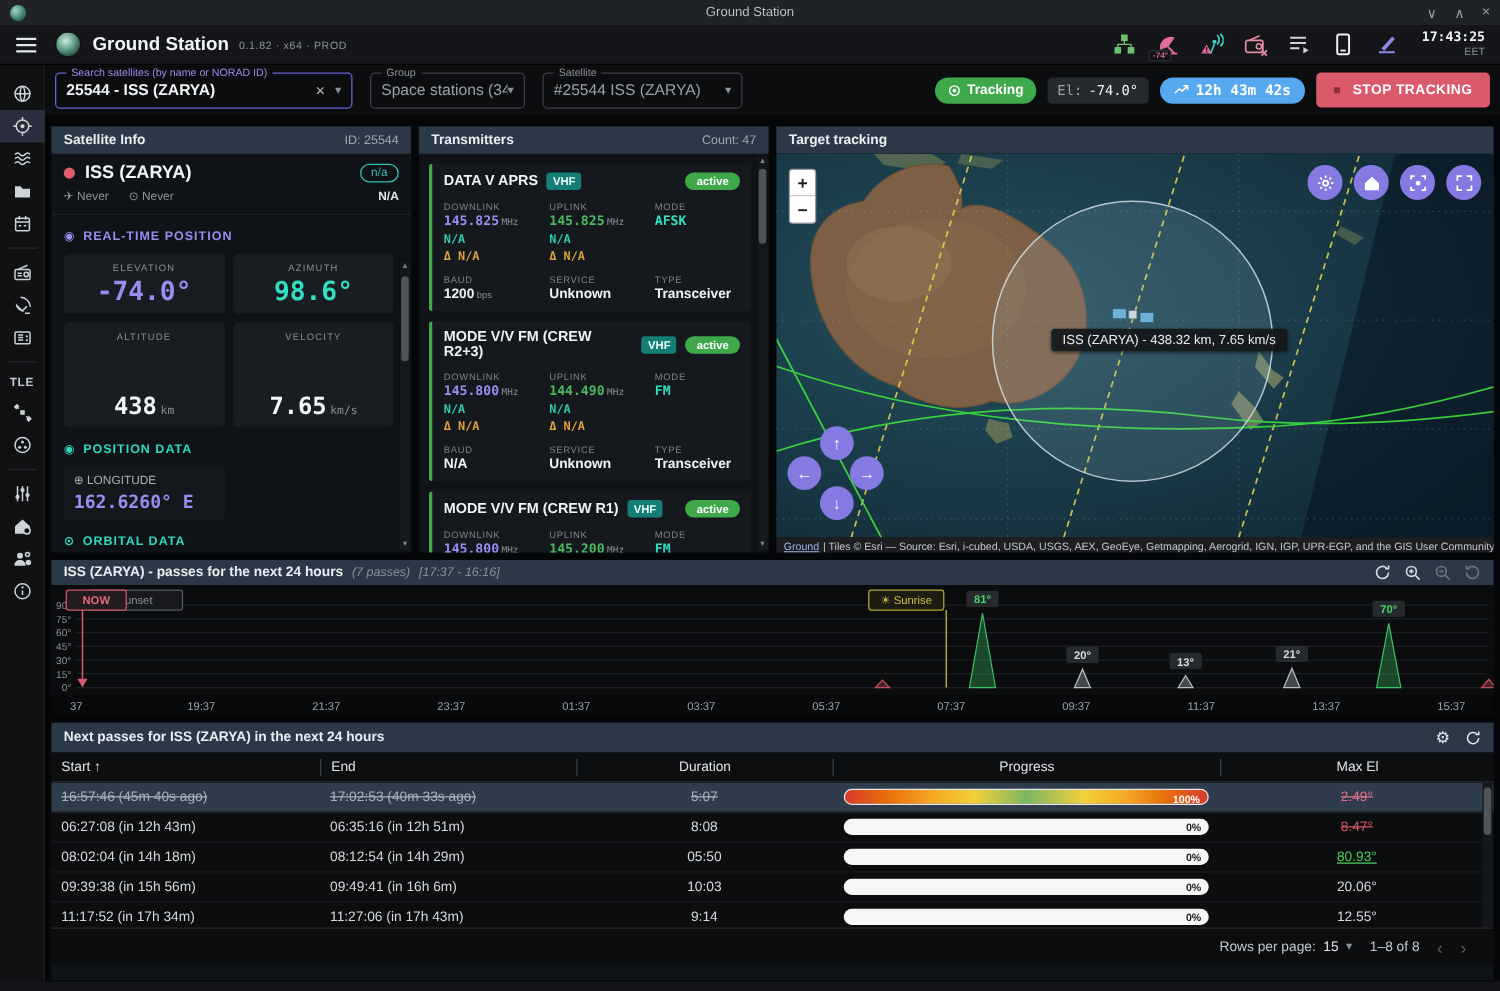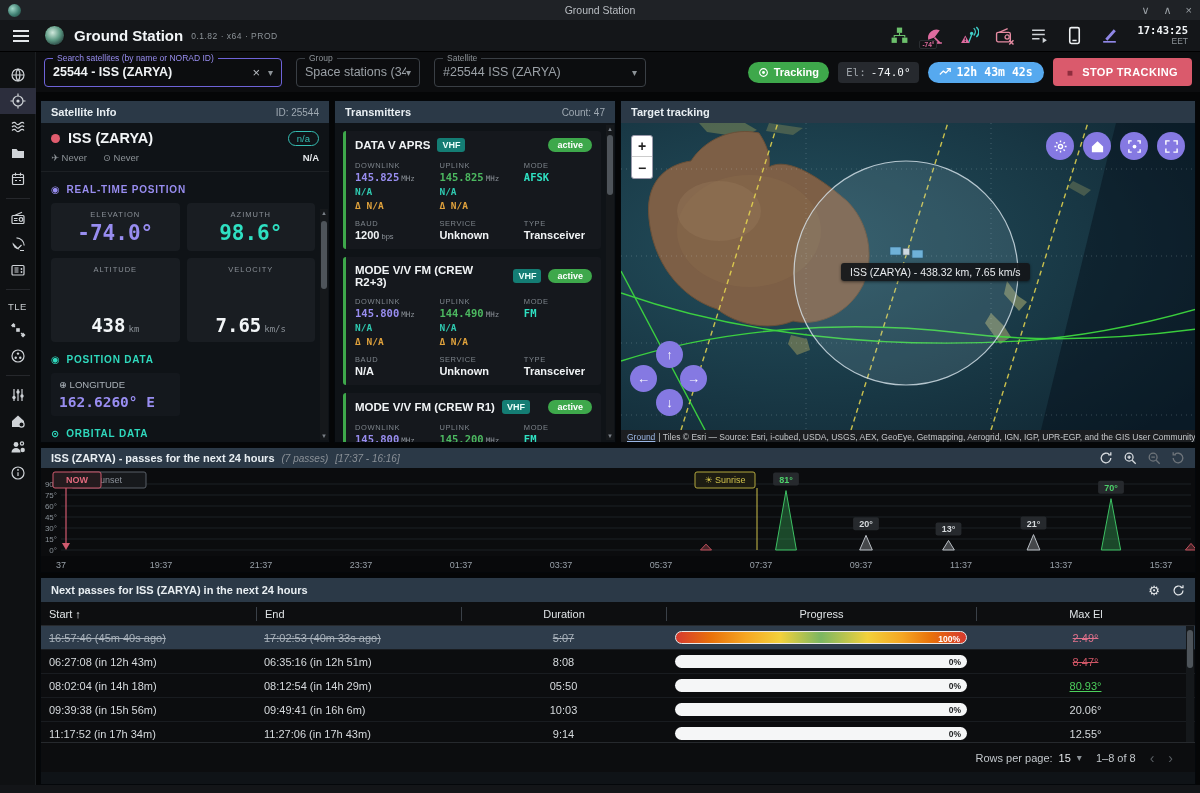--- a/index.html
+++ b/index.html
@@ -32,35 +32,35 @@
 
   
   #bodyrow { display:flex; height:741px; }
   #sidebar { width:36px; background:#0f1113; border-right:1px solid #1c1f22; padding-top:10px;
     display:flex; flex-direction:column; align-items:center; flex-shrink:0; }
   .sb-item { width:36px; height:26px; display:flex; align-items:center; justify-content:center; cursor:pointer; }
   .sb-item.active { background:#2c2e3d; }
   .sbi { width:16px; height:16px; stroke:#cfd3d7; fill:none; stroke-width:1.2; }
   .sbi .f { fill:#cfd3d7; stroke:none; }
   .sb-div { width:24px; border-top:1px solid #26282c; margin:6px 0; }
-  .sb-label { font-size:9.5px; font-weight:normal; color:#c5c9cd; letter-spacing:.5px; padding:5px 0; }
+  .sb-label { font-size:9.5px; font-weight:bold; color:#c5c9cd; letter-spacing:.5px; padding:5px 0; }
 
   #main { flex:1; position:relative; }
 
   
   #toolbar { height:40px; background:#0c0d0f; display:flex; align-items:center; padding:0 8px; }
   .field { position:relative; height:29px; border:1px solid #3a3f45; border-radius:4px;
     display:flex; align-items:center; padding:0 8px; margin-right:14px; }
   .field .flabel { position:absolute; top:-6px; left:8px; background:#0c0d0f; padding:0 4px; font-size:8.5px; color:#8d9398; }
   #search-field { width:238px; border:1.5px solid #6e63d8; }
   #search-field .flabel { color:#988df0; }
   #search-field .fval { font-size:12.5px; font-weight:bold; color:#f0f3f5; }
   .field .fval { font-size:12.5px; color:#9aa0a6; white-space:nowrap; overflow:hidden; }
   .field .tail { margin-left:auto; display:flex; gap:8px; align-items:center; color:#b9bdc2; }
-  #group-field { width:124px; } #sat-field { width:212px; }
+  #group-field { width:124px; } #sat-field { width:160px; }
   .ddarrow { font-size:10px; color:#8d9398; }
   #tb-right { margin-left:auto; display:flex; align-items:center; gap:9px; }
   #tracking-pill { background:#3ea84b; color:#fff; font-size:11px; font-weight:bold; height:21px;
     border-radius:11px; display:flex; align-items:center; gap:5px; padding:0 10px; }
   #el-chip { background:#26292e; border-radius:4px; height:21px; display:flex; align-items:center;
     font-family:"DejaVu Sans Mono",monospace; font-size:11px; padding:0 8px; color:#f0f3f5; }
   #countdown-pill { background:#56a9ef; color:#fff; font-size:11.5px; font-weight:bold; height:21px;
     border-radius:11px; display:flex; align-items:center; gap:6px; padding:0 11px; font-family:"DejaVu Sans Mono",monospace; }
   #stop-btn { background:#da5a6c; color:#fff; font-size:11px; font-weight:bold; letter-spacing:.4px;
     height:28px; border:none; border-radius:4px; display:flex; align-items:center; gap:9px; padding:0 14px; cursor:pointer; }

